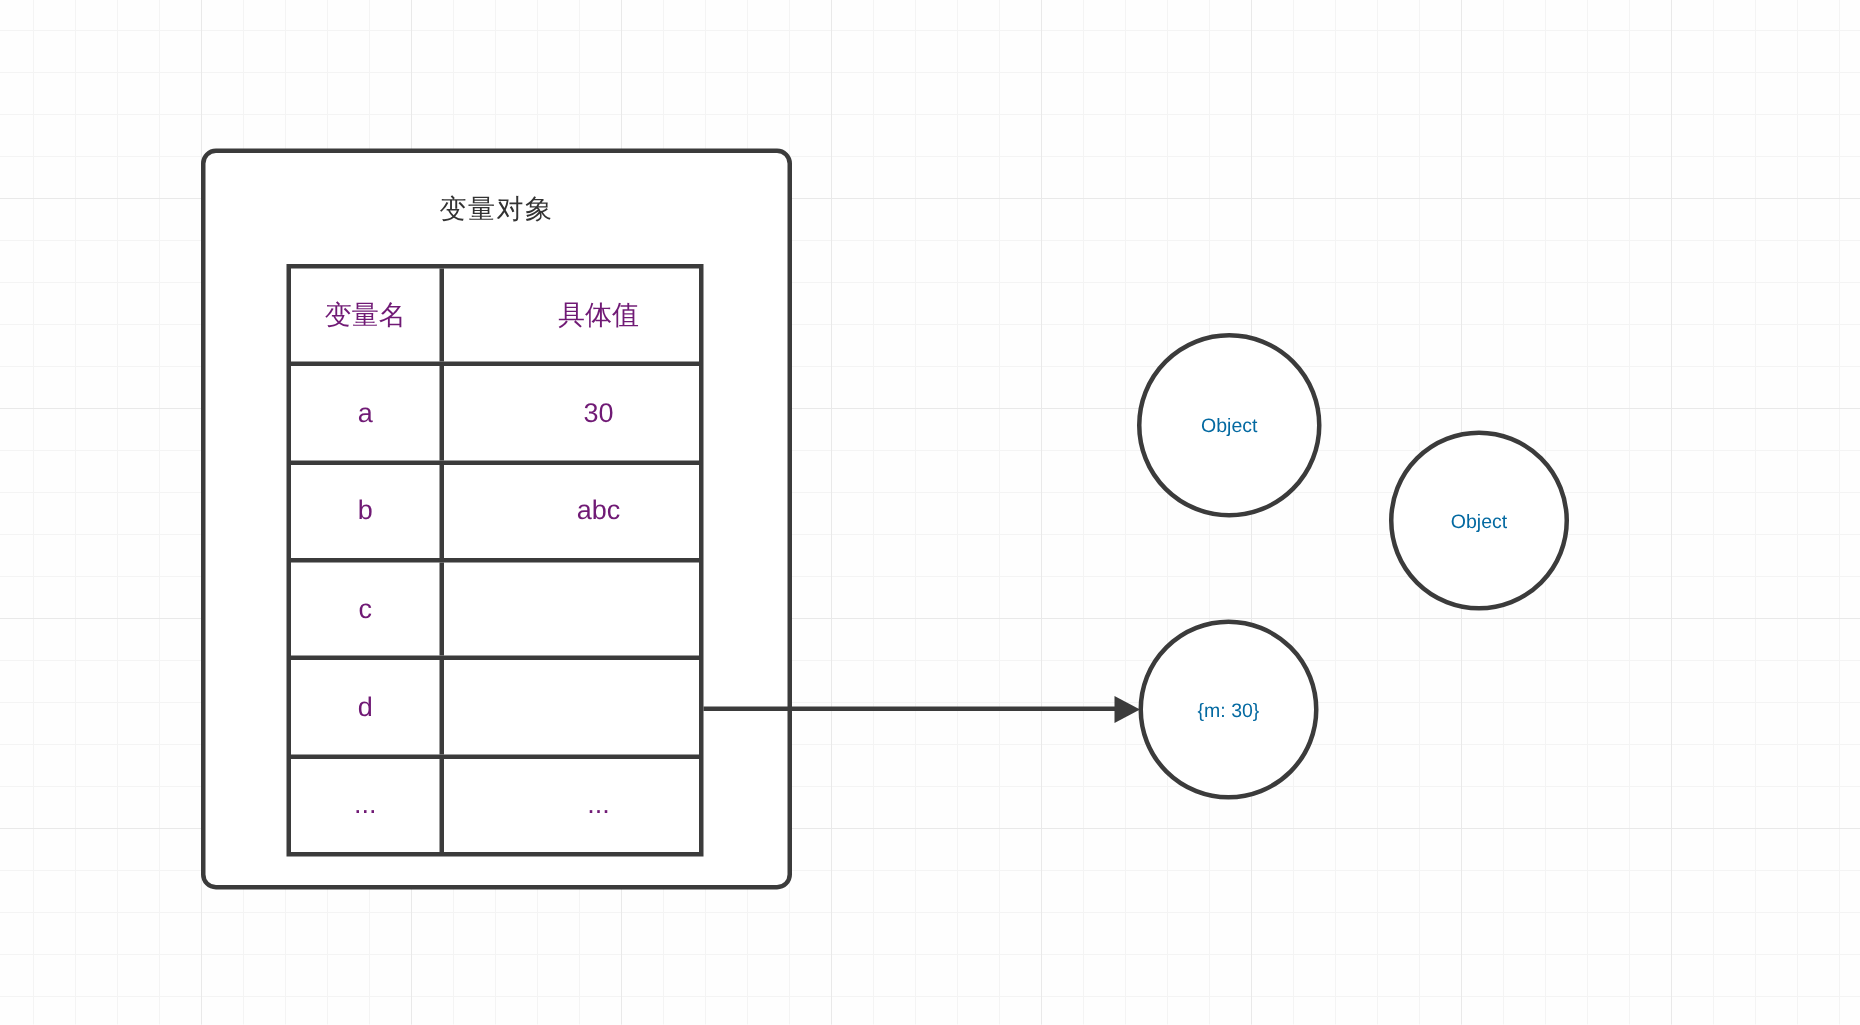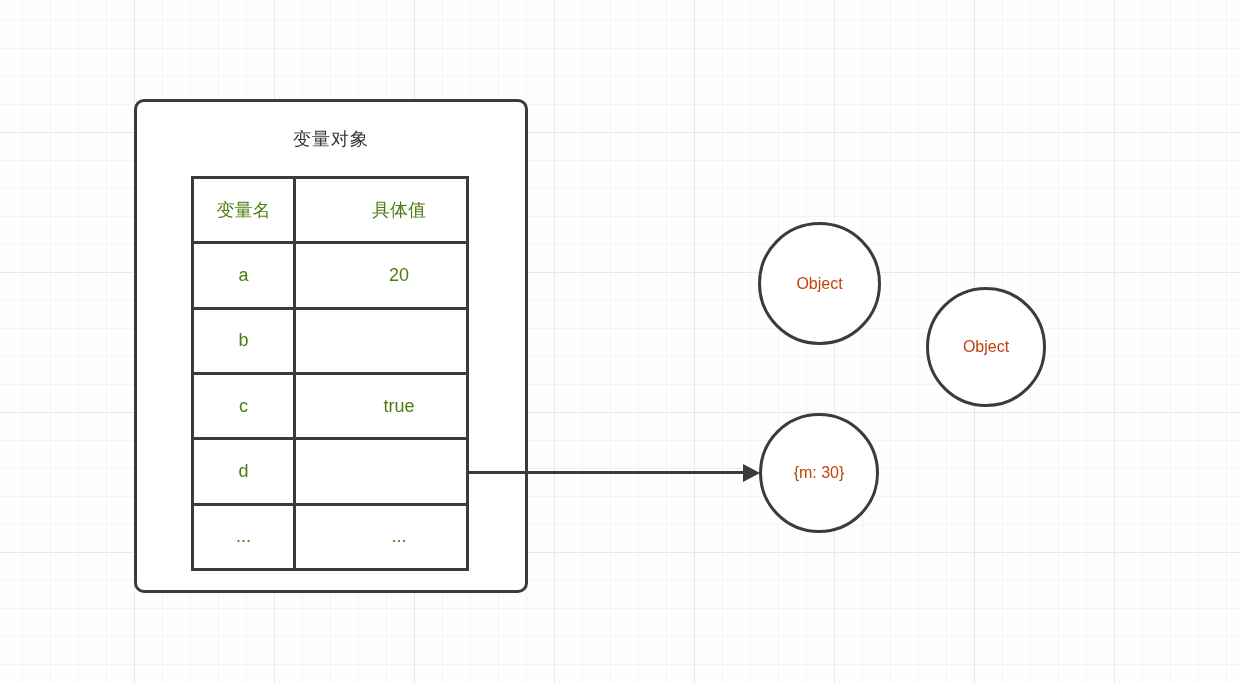--- a/index.html
+++ b/index.html
@@ -58,39 +58,39 @@
     flex: 1;
     display: flex;
     border-bottom: 3px solid #3b3b3b;
   }
   .var-row:last-child { border-bottom: none; }
   .var-cell {
     display: flex;
     align-items: center;
     justify-content: center;
     font-size: 18px;
-    color: #4d7c0f;
+    color: #701a75;
   }
   .var-cell.name {
     width: 99px;
     border-right: 3px solid #3b3b3b;
   }
   .var-cell.value { flex: 1; padding-left: 36px; }
   
   .obj-circle {
     position: absolute;
     box-sizing: border-box;
     border: 3px solid #3b3b3b;
     border-radius: 50%;
     background: #ffffff;
     display: flex;
     align-items: center;
     justify-content: center;
-    font-size: 16px;
-    color: #c2410c;
+    font-size: 13px;
+    color: #0369a1;
   }
   .obj-circle.c1 { left: 758px; top: 222px; width: 123px; height: 123px; }
   .obj-circle.c2 { left: 926px; top: 287px; width: 120px; height: 120px; }
   .obj-circle.c3 { left: 759px; top: 413px; width: 120px; height: 120px; }
   
   .arrow-line {
     position: absolute;
     left: 469px;
     top: 471px;
     width: 275px;
@@ -116,28 +116,28 @@
   <div class="panel panel-left">
     <div class="panel-title">变量对象</div>
 
     <div class="var-table">
       <div class="var-row">
         <div class="var-cell name">变量名</div>
         <div class="var-cell value">具体值</div>
       </div>
       <div class="var-row">
         <div class="var-cell name">a</div>
-        <div class="var-cell value">20</div>
+        <div class="var-cell value">30</div>
       </div>
       <div class="var-row">
         <div class="var-cell name">b</div>
+        <div class="var-cell value">abc</div>
       </div>
       <div class="var-row">
         <div class="var-cell name">c</div>
-        <div class="var-cell value">true</div>
       </div>
       <div class="var-row">
         <div class="var-cell name">d</div>
       </div>
       <div class="var-row">
         <div class="var-cell name">...</div>
         <div class="var-cell value">...</div>
       </div>
     </div>
   </div>

